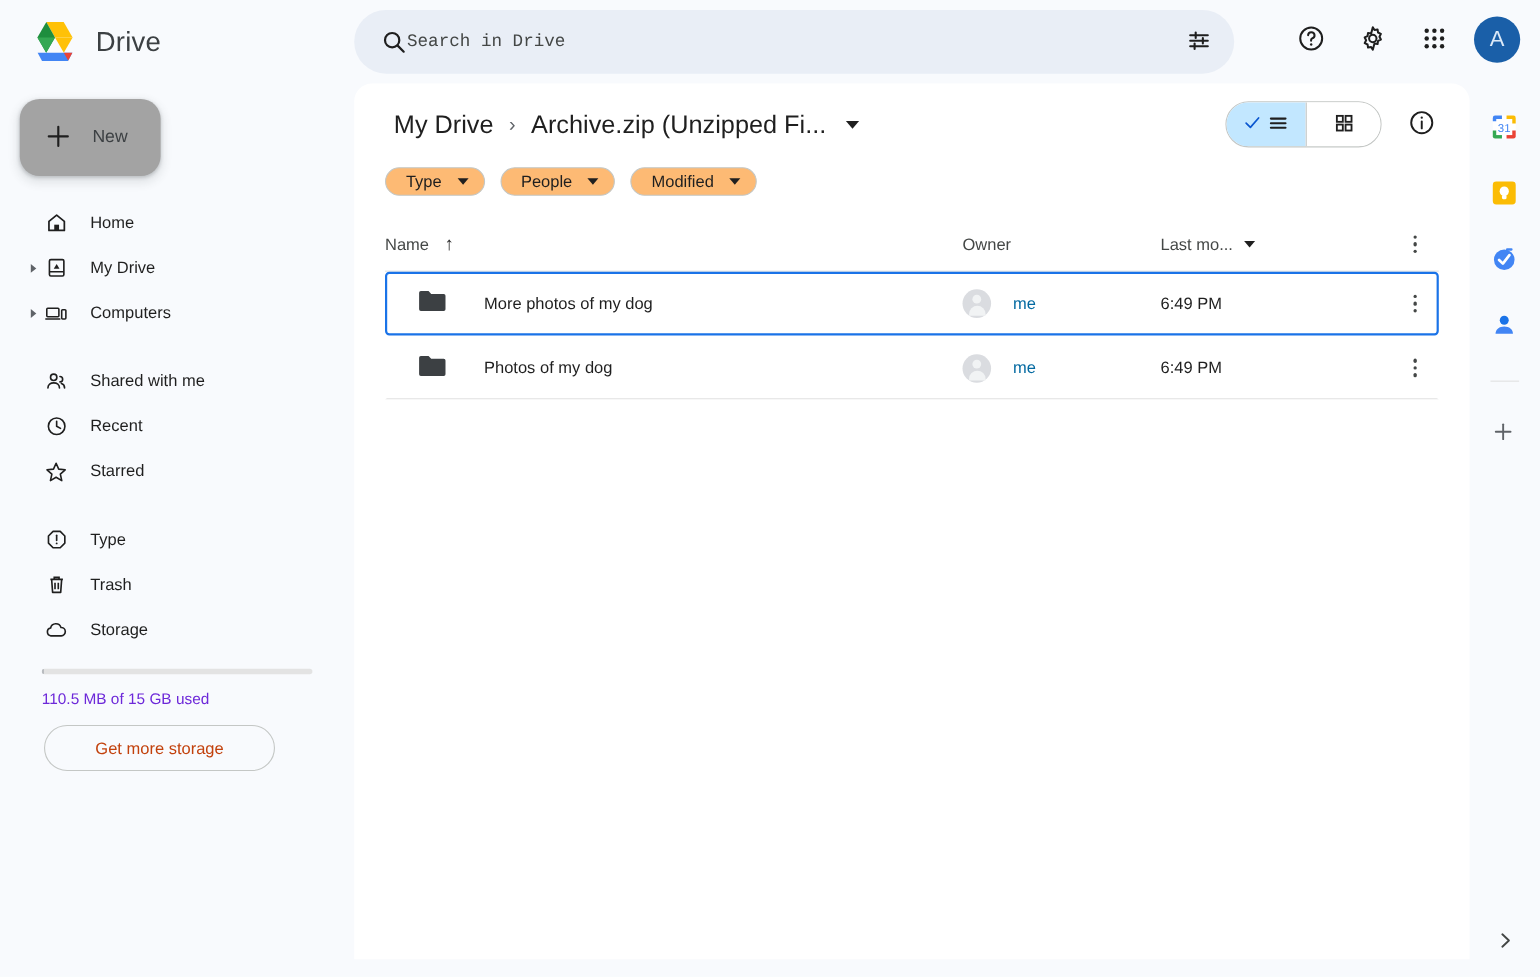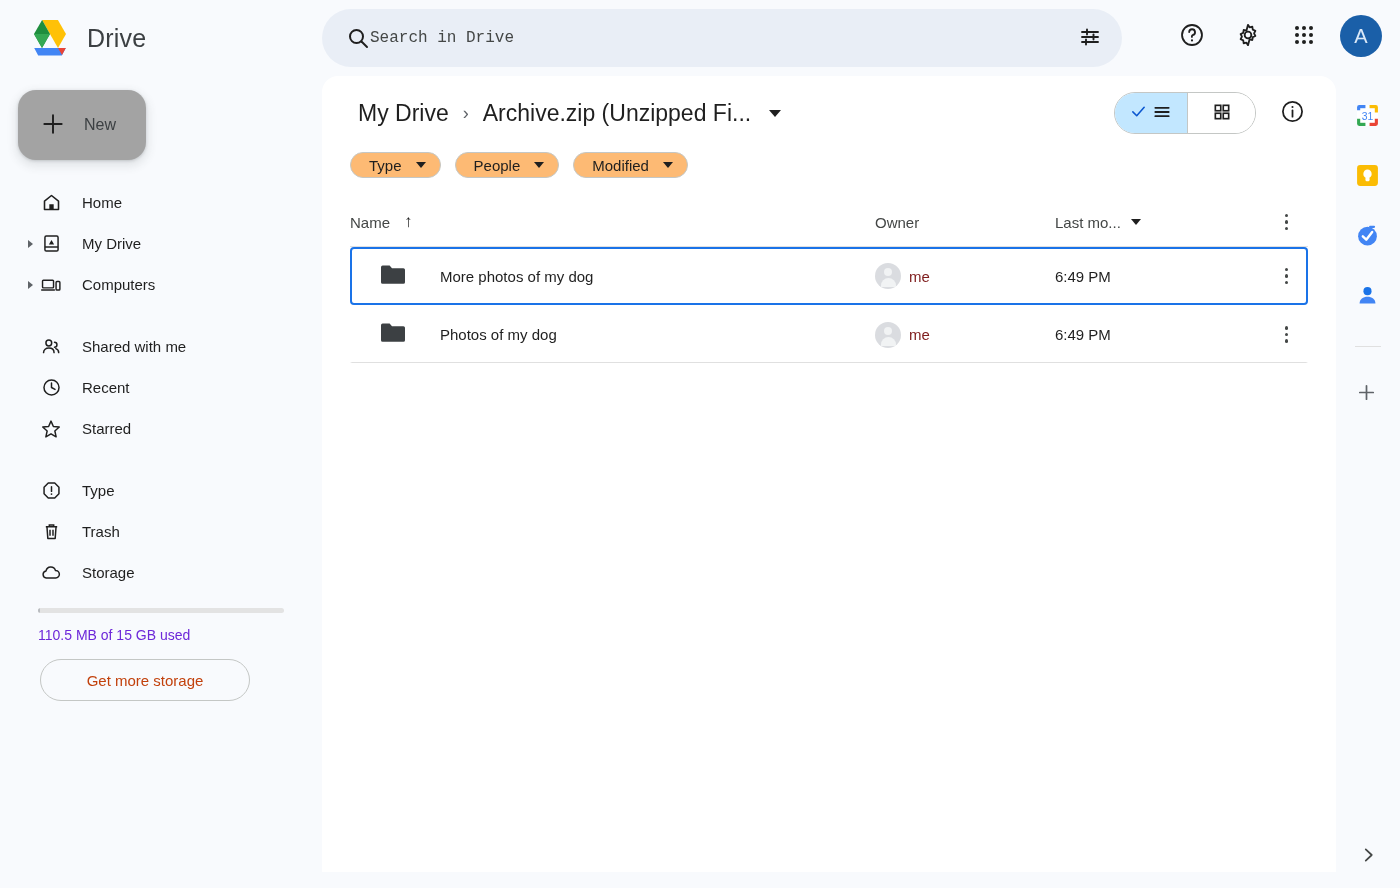--- a/index.html
+++ b/index.html
@@ -137,21 +137,21 @@
   .t-rows { margin-top: 6px; border-top: 1px solid #e0e0e0; }
   .row {
     display: flex; align-items: center; height: 58px; cursor: pointer;
     border-bottom: 1px solid #e0e0e0; border-left: 2px solid transparent; border-right: 2px solid transparent;
     border-top: 2px solid transparent; padding-left: 28px;
   }
   .row.selected {
     border: 2px solid #1a73e8; border-radius: 4px; background: #fff;
   }
   .cell-name { width: 495px; display: flex; align-items: center; gap: 34px; font-size: 15px; color: #1f1f1f; }
-  .cell-owner { width: 180px; display: flex; align-items: center; gap: 8px; font-size: 15px; color: #7f1d1d; }
+  .cell-owner { width: 180px; display: flex; align-items: center; gap: 20px; font-size: 15px; color: #0369a1; }
   .owner-av { width: 26px; height: 26px; border-radius: 50%; background: #dadce0; position: relative; flex: none; }
   .owner-av::before {
     content: ""; position: absolute; left: 9px; top: 5px; width: 8px; height: 8px;
     border-radius: 50%; background: #f1f3f4;
   }
   .owner-av::after {
     content: ""; position: absolute; left: 5.5px; top: 15px; width: 15px; height: 9px;
     border-radius: 8px 8px 0 0; background: #f1f3f4;
   }
   .cell-mod { width: 190px; font-size: 15px; color: #1f1f1f; }

